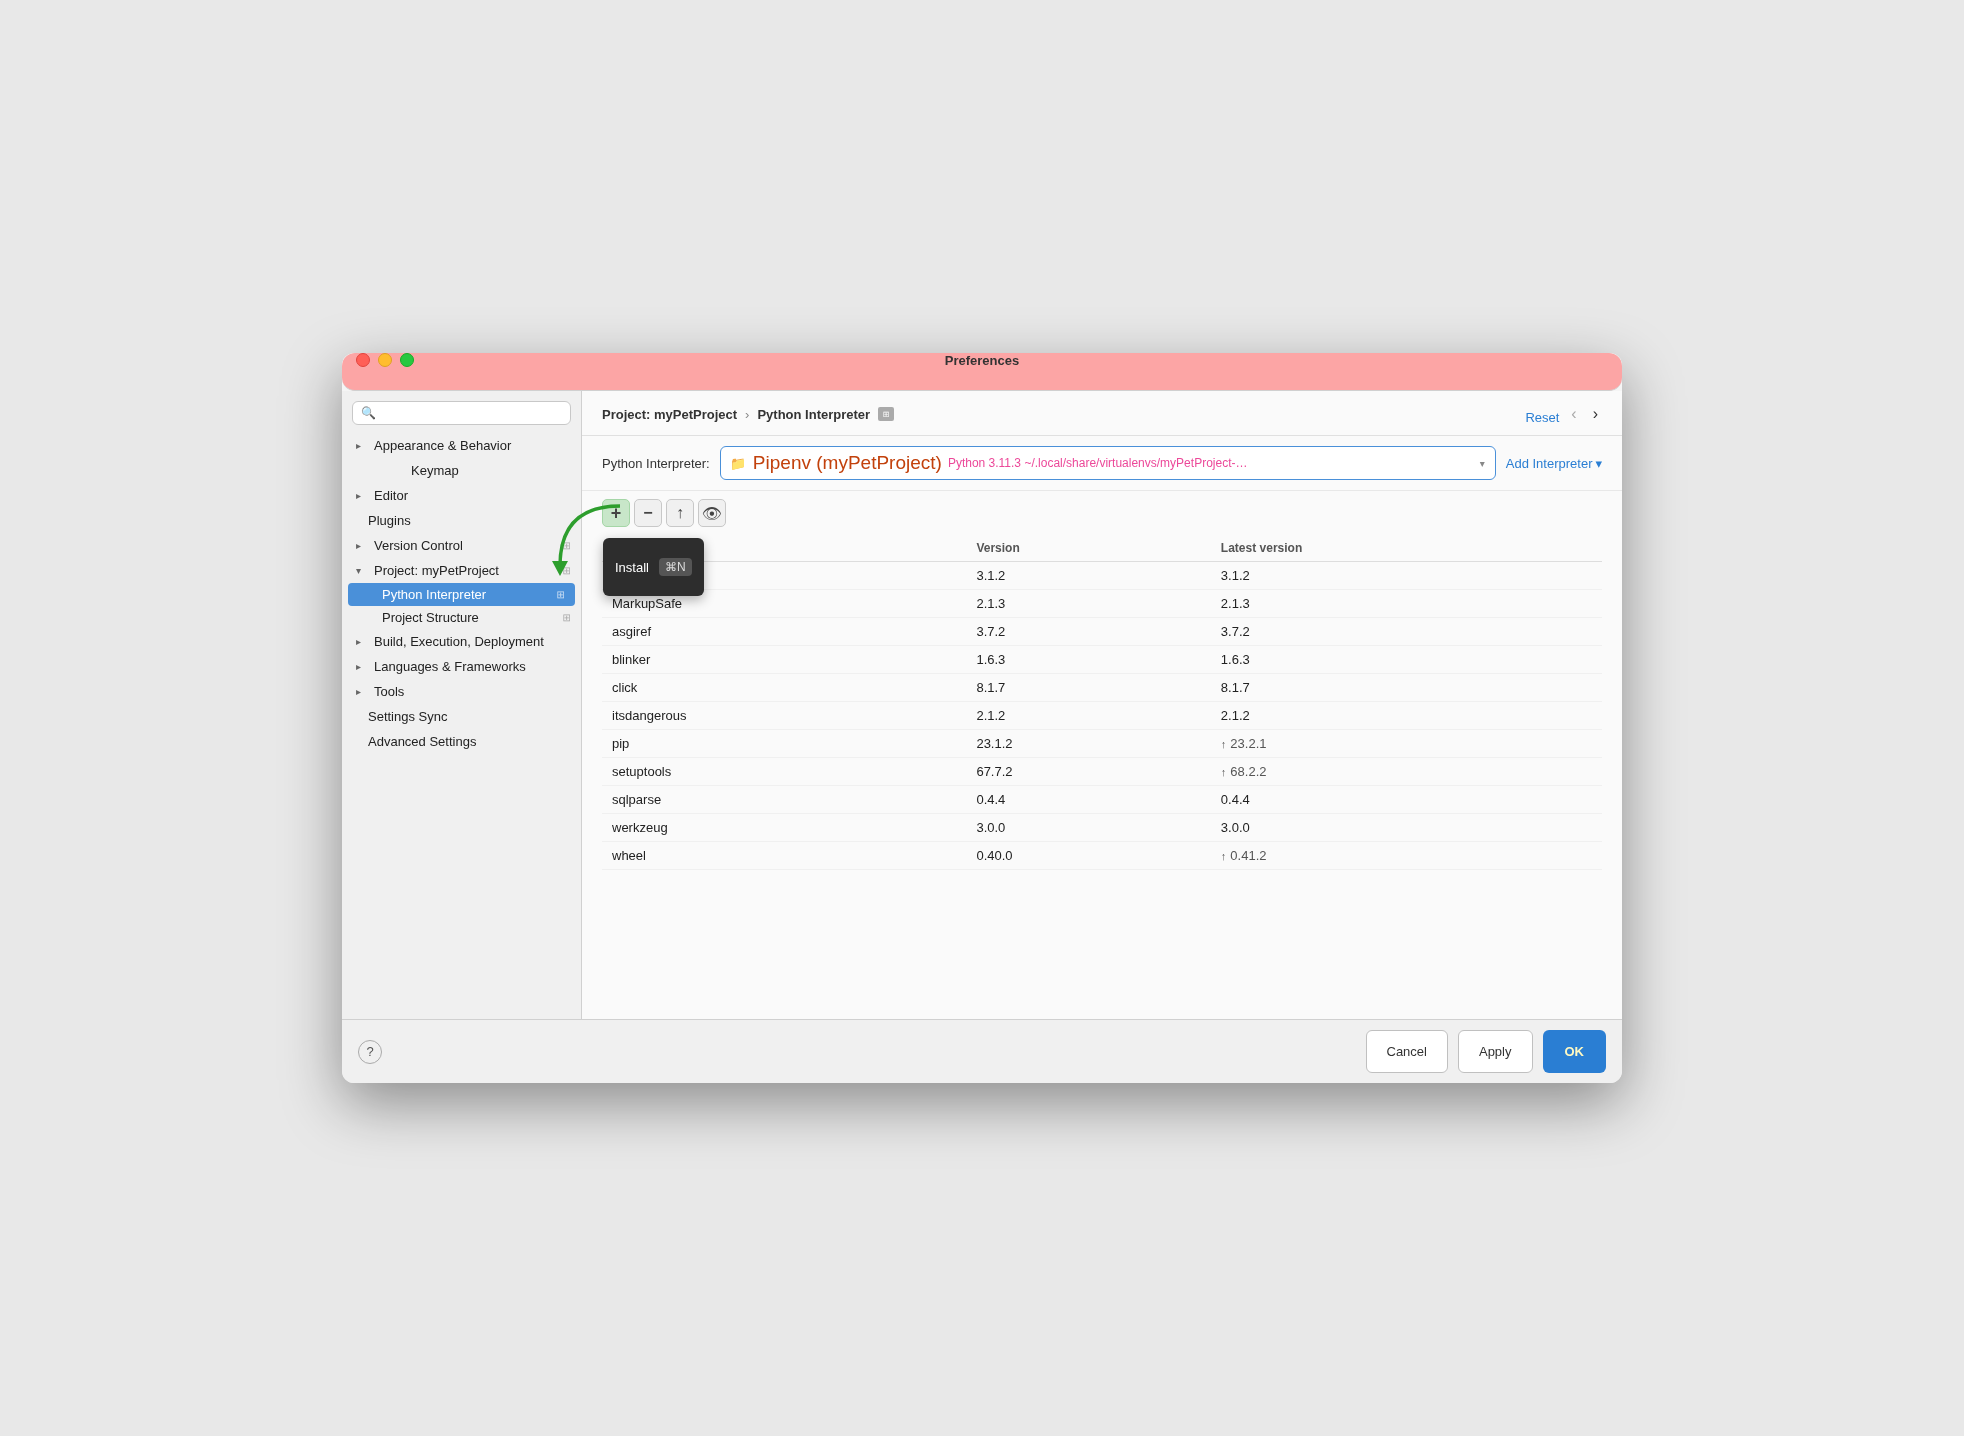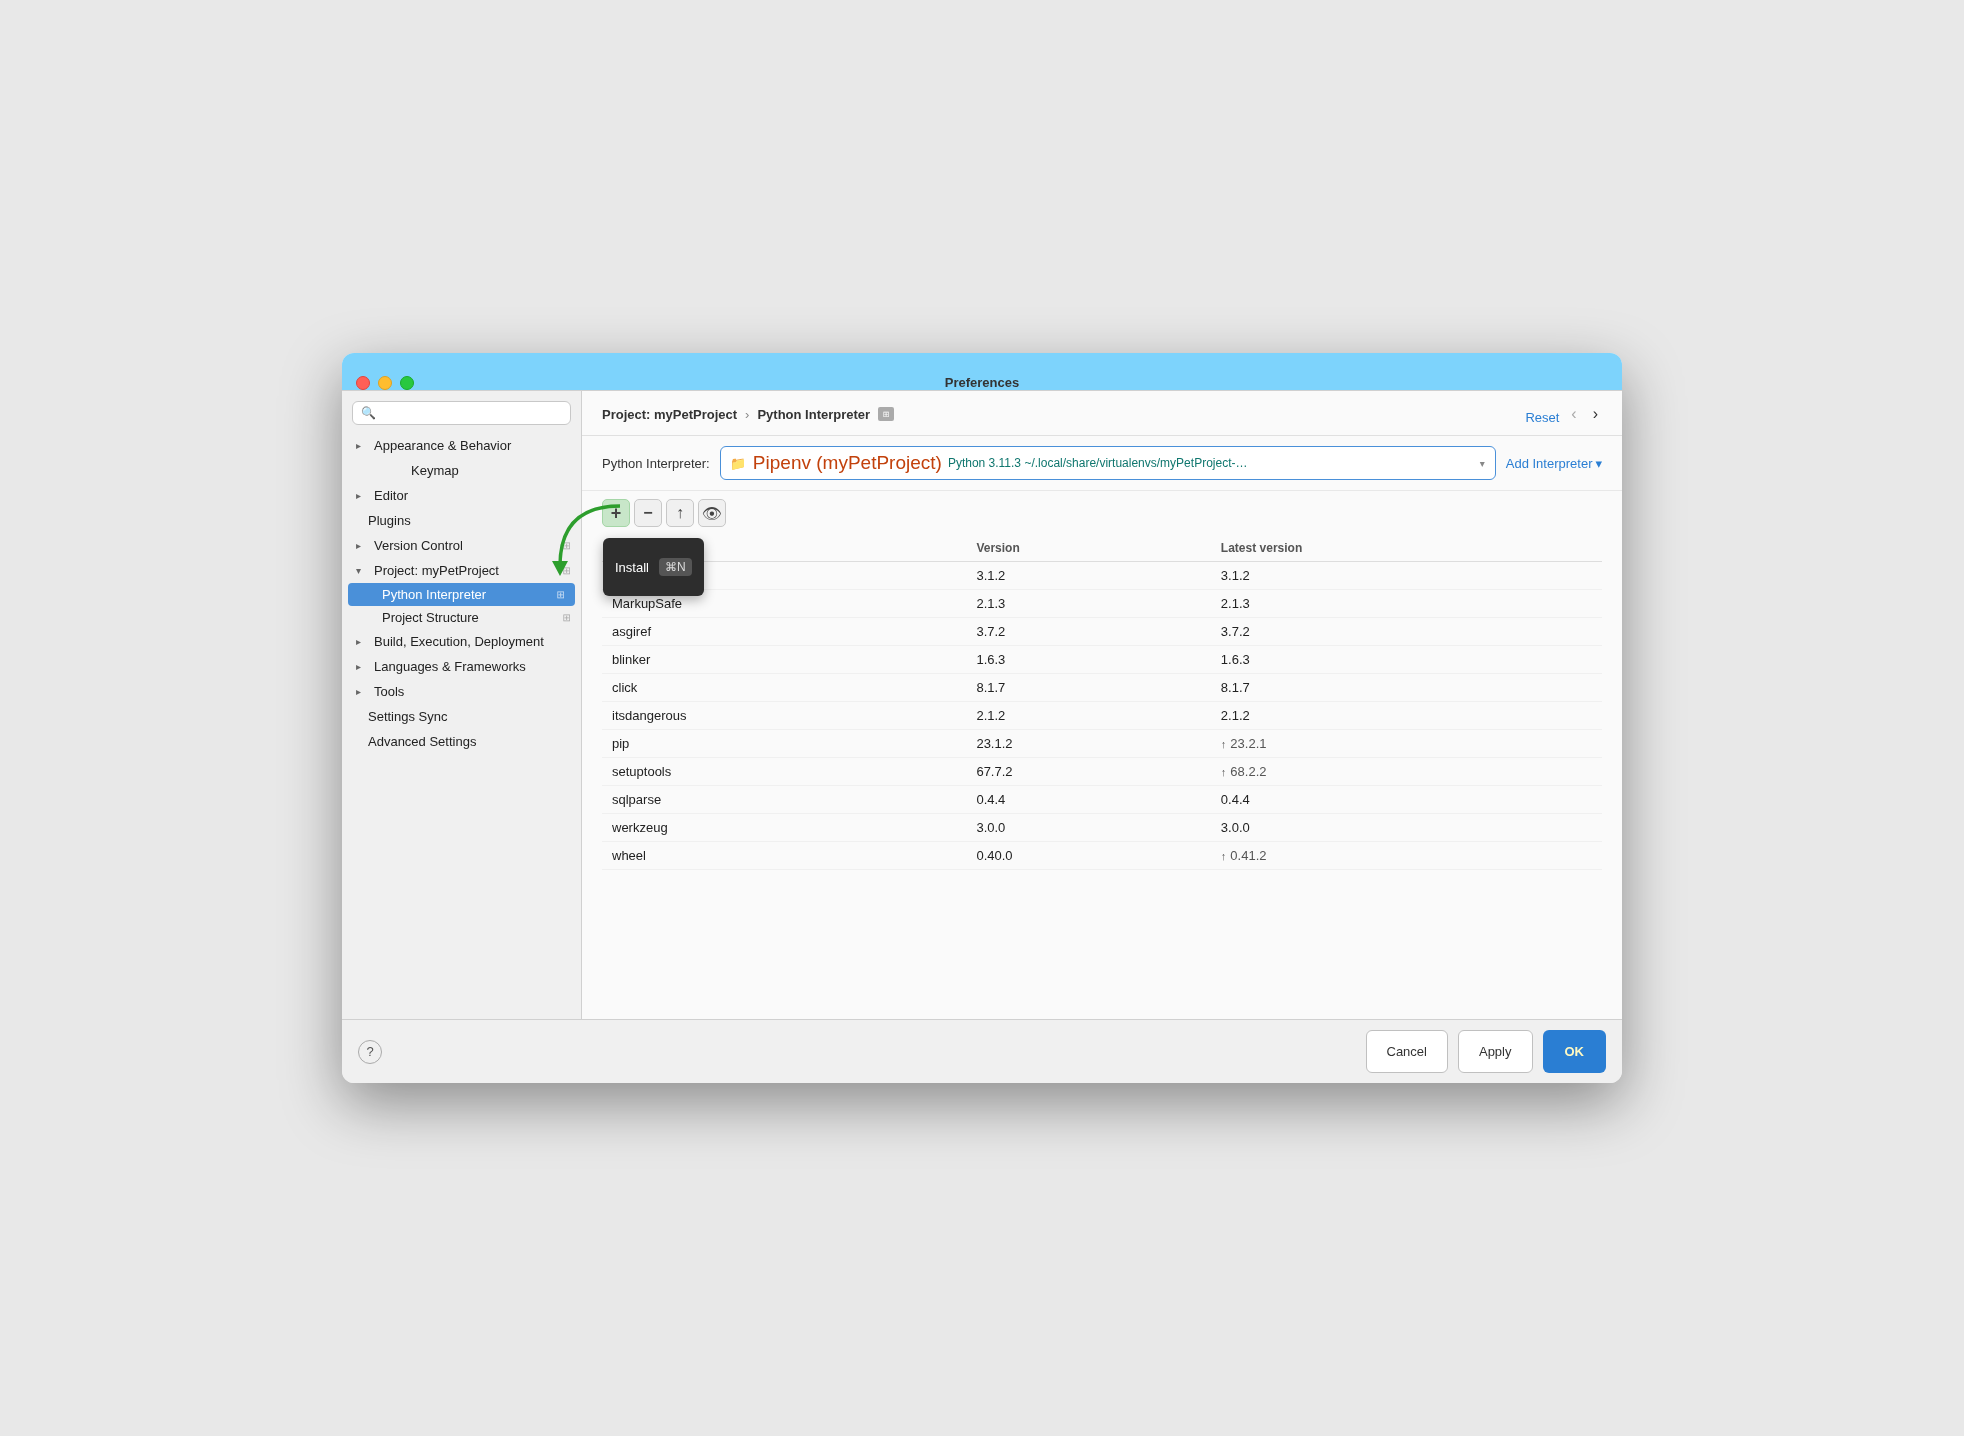--- a/index.html
+++ b/index.html
@@ -17,28 +17,29 @@
       height: 730px;
       background: #f5f5f5;
       border-radius: 12px;
       box-shadow: 0 20px 60px rgba(0,0,0,0.4);
       display: flex;
       flex-direction: column;
       overflow: hidden;
       position: relative;
     }
     .titlebar {
-      background: #7dd3fc;
+      background: #fca5a5;
       height: 38px;
       display: flex;
-      align-items: flex-end;
+      align-items: flex-start;
       padding: 0 14px;
       border-bottom: 1px solid #d0d0d0;
       position: relative;
       flex-shrink: 0;
+      border-radius: 13px;
     }
     .traffic-lights {
       display: flex;
       gap: 8px;
     }
     .traffic-light {
       width: 14px;
       height: 14px;
       border-radius: 50%;
     }
@@ -189,21 +190,21 @@
     .interp-icon {
       font-size: 13px;
     }
     .interp-name {
       font-size: 19px;
       color: #c2410c;
       font-weight: 400;
     }
     .interp-path {
       font-size: 12px;
-      color: #0f766e;
+      color: #ec4899;
       overflow: hidden;
       text-overflow: ellipsis;
       white-space: nowrap;
       flex: 1;
     }
     .interp-chevron { color: #888; font-size: 10px; }
     .add-interpreter-btn {
       color: #2a7ed3;
       font-size: 13px;
       font-weight: 500;

